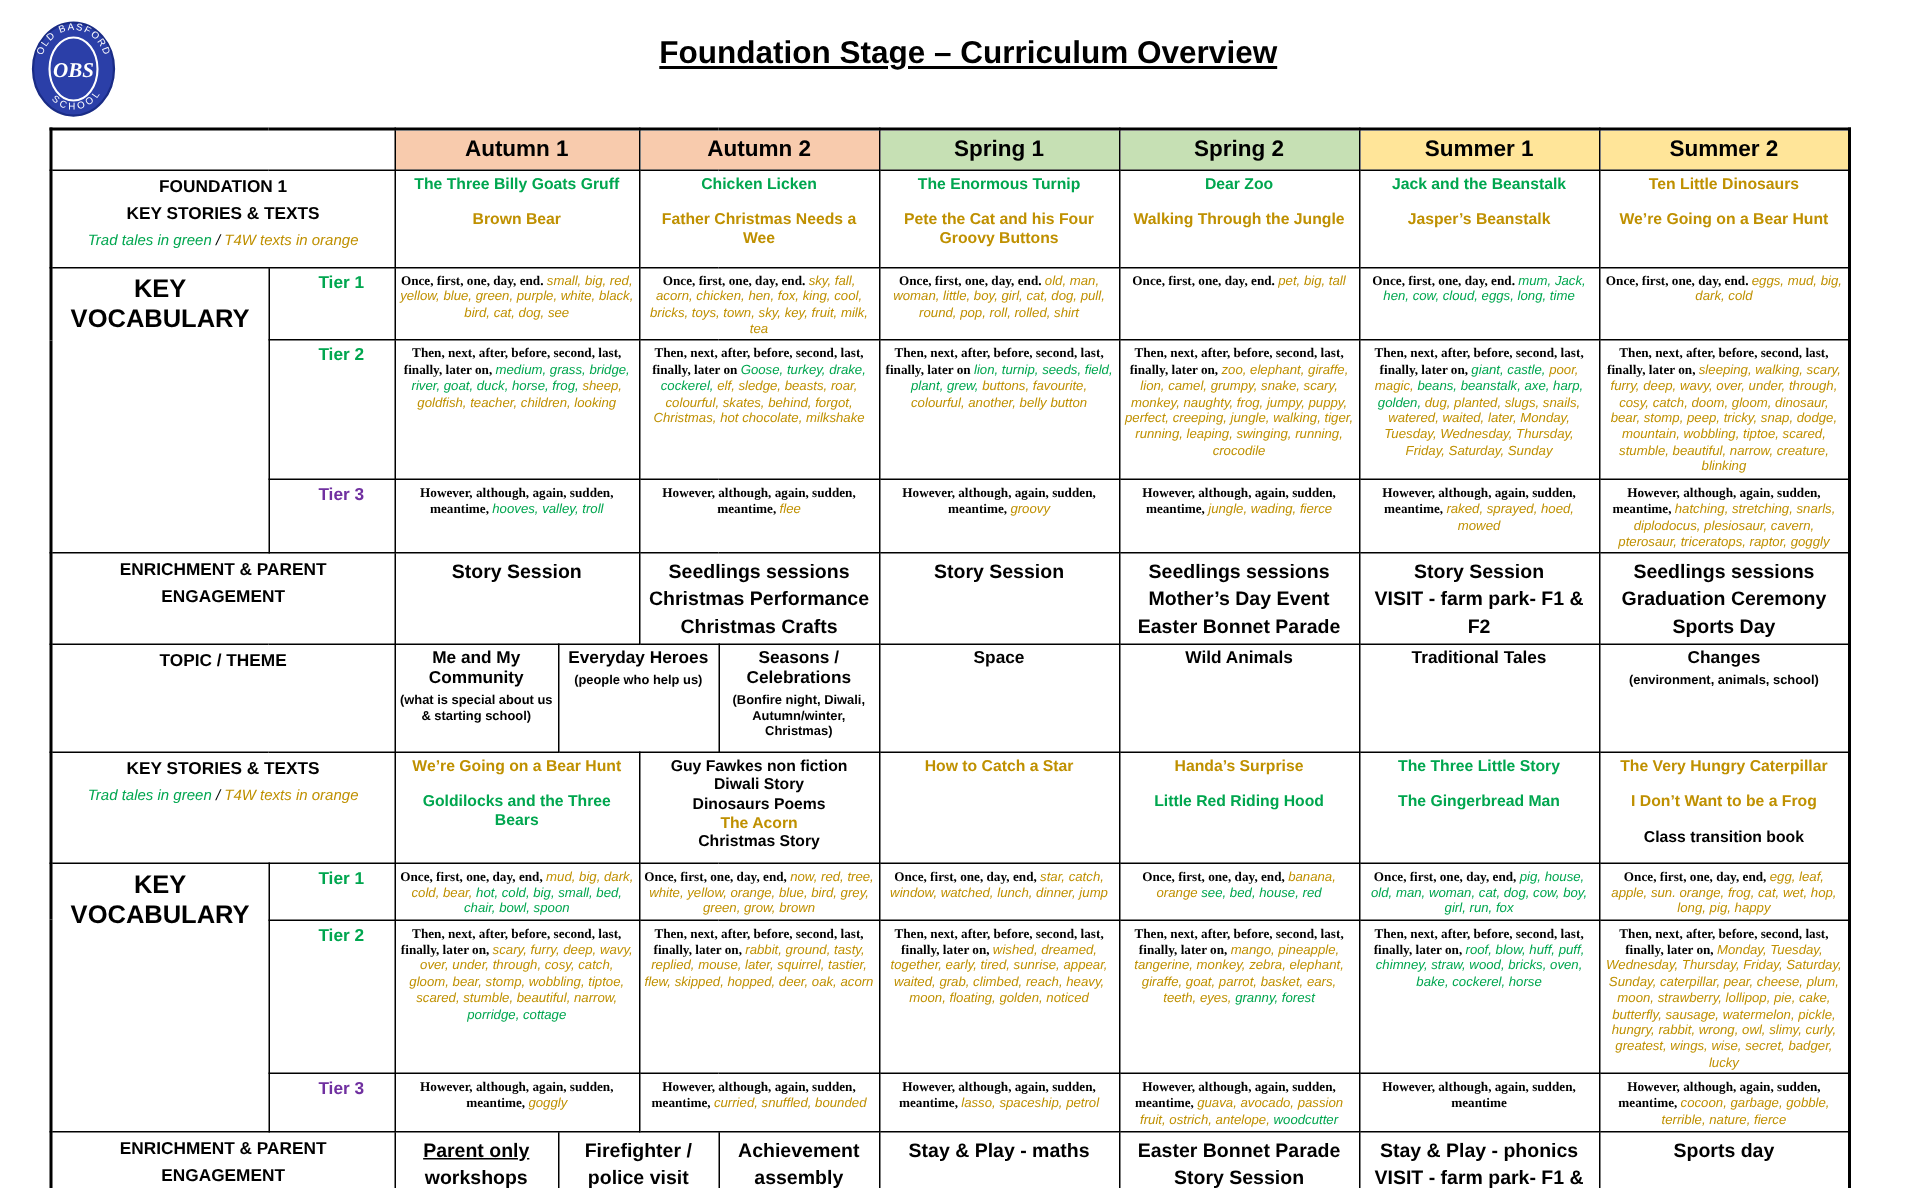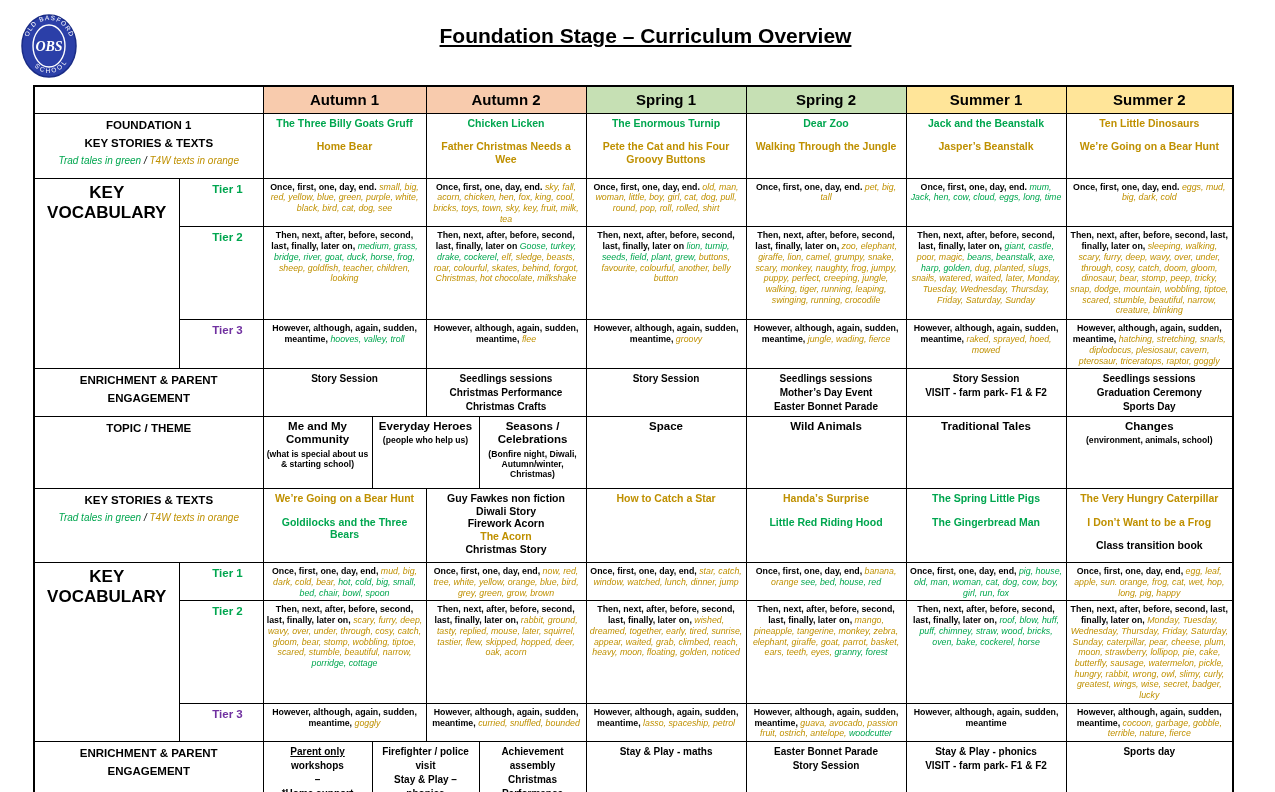--- a/index.html
+++ b/index.html
@@ -21,29 +21,29 @@
   .season-header{font-weight:bold;font-size:15px;vertical-align:middle;padding:1px;}
   .th-autumn{background:var(--autumn)} .th-spring{background:var(--spring)} .th-summer{background:var(--summer)}
   .label-cell{font-weight:bold;font-size:11.5px;padding-top:4px;}
   .lbl-main{margin:1px 0 6px;}
   .legend{font-size:10px;font-style:italic;font-weight:normal;margin-top:2px;}
   .leg-green{color:var(--green)} .leg-orange{color:var(--orange)} .leg-black{color:#000}
   .vocab-label{font-weight:bold;font-size:17px;padding-top:4px;}
   .tier-label{font-weight:bold;font-size:11.5px;padding-top:4px;padding-left:16px;}
   .tier-green{color:var(--green)} .tier-purple{color:var(--purple)}
   .vocab-cell{font-size:8.8px;line-height:1.22;padding-top:3px;}
-  .seg-intro{font-weight:bold;}
+  .seg-intro{font-weight:bold;font-family:Liberation Serif, serif;}
   .seg-green{color:var(--green);font-style:italic;}
   .seg-orange{color:var(--orange);font-style:italic;}
   .story-cell{font-size:10.5px;line-height:1.2;padding-top:3px;}
   .story-line{font-weight:bold;}
   .st-green{color:var(--green)} .st-orange{color:var(--orange)} .st-black{color:#000}
   .st-plain{color:#000;font-weight:bold;}
   .story-gap{height:11px;}
-  .enrich-cell{font-size:10px;font-weight:bold;line-height:1.4;padding-top:3px;}
+  .enrich-cell{font-size:13px;font-weight:bold;line-height:1.4;padding-top:3px;}
   .topic-cell{padding-top:3px;margin-left:44px;}
   .topic-title{font-weight:bold;font-size:11.5px;line-height:1.15;}
   .topic-sub{font-weight:bold;font-size:8.6px;line-height:1.2;margin-top:2px;}
   .u{text-decoration:underline;}
   .blank-cell{background:#fff;}
 </style>
 </head>
 <body>
 
 <div class="page">
@@ -92,21 +92,21 @@
         </tr>
         <tr class="row r-stories1">
           <td class="label-cell" colspan="2">
             <div class="lbl-main">FOUNDATION 1</div>
             <div class="lbl-main">KEY STORIES &amp; TEXTS</div>
             <div class="legend"><span class="leg-green">Trad tales in green</span><span class="leg-black"> / </span><span class="leg-orange">T4W texts in orange</span></div>
           </td>
           <td class="story-cell" colspan="2">
             <div class="story-line st-green">The Three Billy Goats Gruff</div>
             <div class="story-gap"></div>
-            <div class="story-line st-orange">Home Bear</div>
+            <div class="story-line st-orange">Brown Bear</div>
           </td>
           <td class="story-cell" colspan="2">
             <div class="story-line st-green">Chicken Licken</div>
             <div class="story-gap"></div>
             <div class="story-line st-orange">Father Christmas Needs a Wee</div>
           </td>
           <td class="story-cell">
             <div class="story-line st-green">The Enormous Turnip</div>
             <div class="story-gap"></div>
             <div class="story-line st-orange">Pete the Cat and his Four Groovy Buttons</div>
@@ -222,34 +222,34 @@
             <div class="legend"><span class="leg-green">Trad tales in green</span><span class="leg-black"> / </span><span class="leg-orange">T4W texts in orange</span></div>
           </td>
           <td class="story-cell" colspan="2">
             <div class="story-line st-orange">We’re Going on a Bear Hunt</div>
             <div class="story-gap"></div>
             <div class="story-line st-green">Goldilocks and the Three Bears</div>
           </td>
           <td class="story-cell" colspan="2">
             <div class="story-line st-black">Guy Fawkes  non fiction</div>
             <div class="story-line st-black">Diwali Story</div>
-            <div class="story-line st-black">Firework Acorn</div>
+            <div class="story-line st-black">Dinosaurs Poems</div>
             <div class="story-line st-orange">The Acorn</div>
             <div class="story-line st-black">Christmas Story</div>
           </td>
           <td class="story-cell">
             <div class="story-line st-orange">How to Catch a Star</div>
           </td>
           <td class="story-cell">
             <div class="story-line st-orange">Handa’s Surprise</div>
             <div class="story-gap"></div>
             <div class="story-line st-green">Little Red Riding Hood</div>
           </td>
           <td class="story-cell">
-            <div class="story-line st-green">The Spring Little Pigs</div>
+            <div class="story-line st-green">The Three Little Story</div>
             <div class="story-gap"></div>
             <div class="story-line st-green">The Gingerbread Man</div>
           </td>
           <td class="story-cell">
             <div class="story-line st-orange">The Very Hungry Caterpillar</div>
             <div class="story-gap"></div>
             <div class="story-line st-orange">I Don’t Want to be a Frog</div>
             <div class="story-gap"></div>
             <div class="story-line st-plain">Class transition book</div>
           </td>

